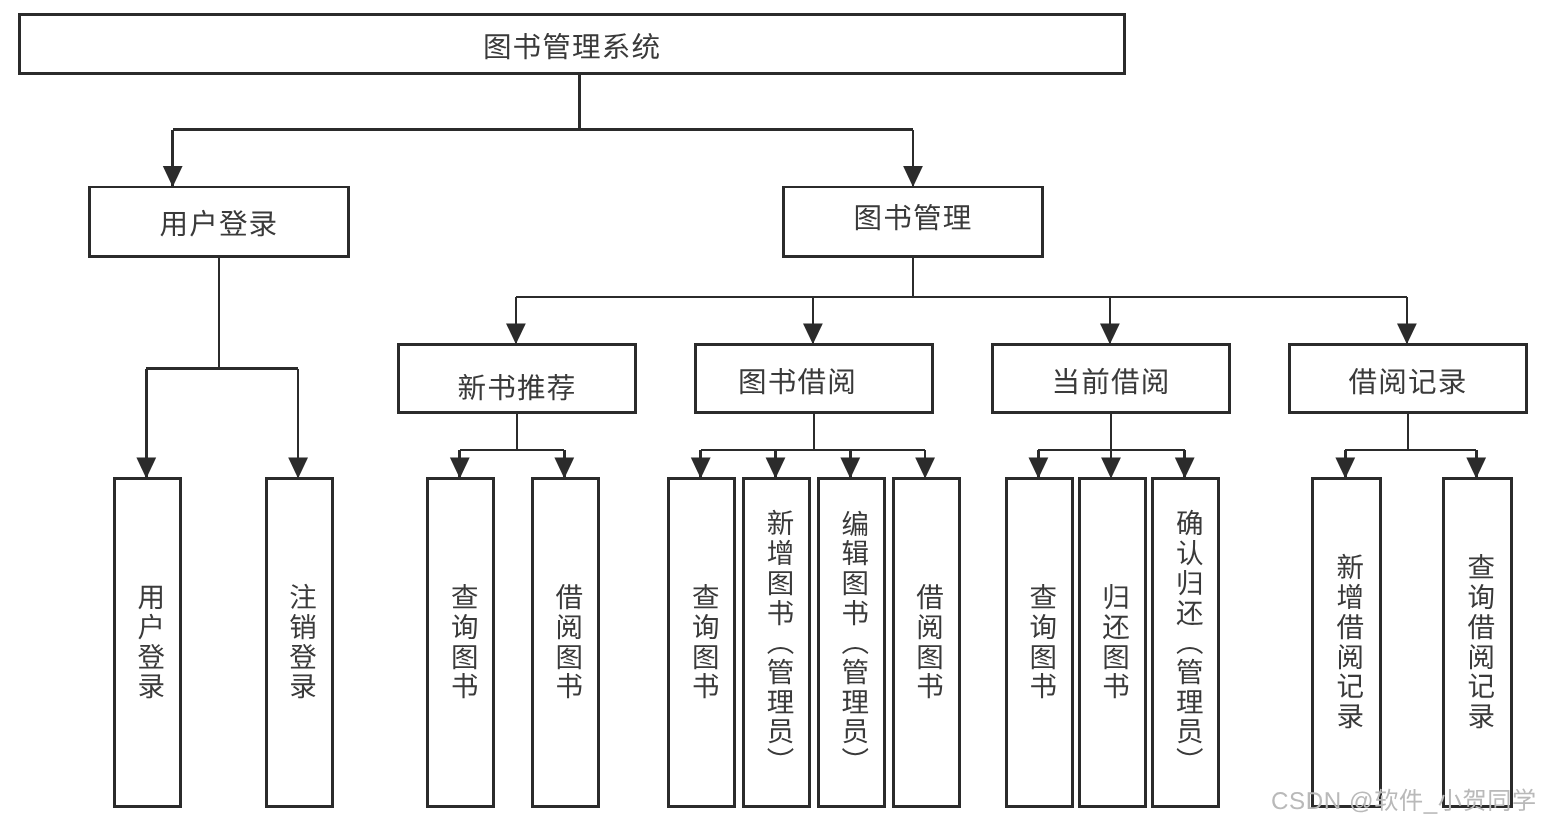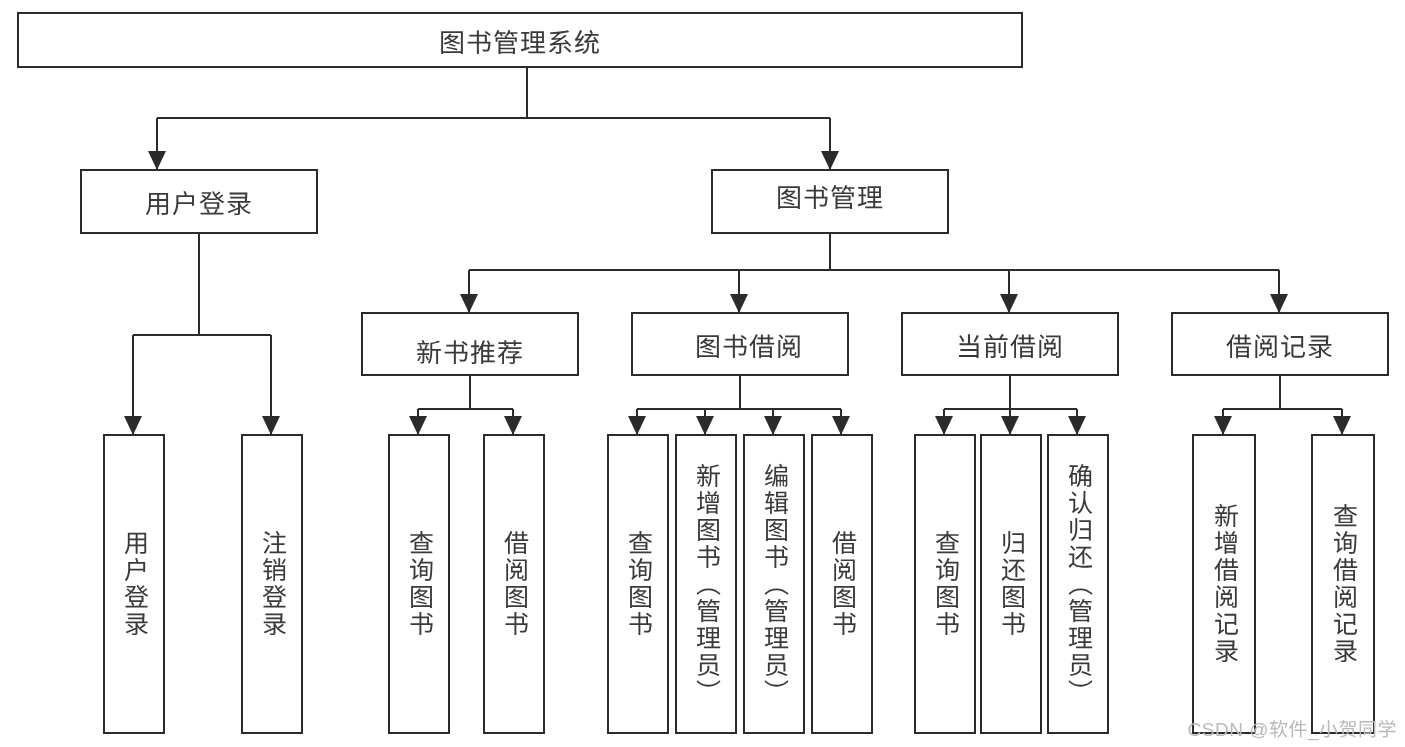--- a/index.html
+++ b/index.html
@@ -72,21 +72,21 @@
     font-size: 26px;
     color: #3a3a3a;
     letter-spacing: 1px;
     white-space: nowrap;
   }
   .watermark {
     position: absolute;
     right: 8px;
     bottom: 6px;
     font-family: "Liberation Sans", "DejaVu Sans", sans-serif;
-    font-size: 19px;
+    font-size: 22px;
     color: #b9b9b9;
     letter-spacing: 0.5px;
     white-space: nowrap;
     user-select: none;
   }
 </style>
 </head>
 <body>
 
 <div id="diagram-root">
@@ -190,21 +190,21 @@
       </div>
       <div class="hlabel-wrap" style="left: 81px; top: 170px; width: 236px; height: 63px;">
         <div class="hlabel-text">用户登录</div>
       </div>
       <div class="hlabel-wrap" style="left: 712px; top: 170px; width: 236px; height: 50px;">
         <div class="hlabel-text">图书管理</div>
       </div>
       <div class="hlabel-wrap" style="left: 362px; top: 319px; width: 216px; height: 62px;">
         <div class="hlabel-text">新书推荐</div>
       </div>
-      <div class="hlabel-wrap" style="left: 632px; top: 313px; width: 186px; height: 62px; margin-left: 24px;">
+      <div class="hlabel-wrap" style="left: 632px; top: 313px; width: 186px; height: 62px;">
         <div class="hlabel-text">图书借阅</div>
       </div>
       <div class="hlabel-wrap" style="left: 902px; top: 313px; width: 216px; height: 62px;">
         <div class="hlabel-text">当前借阅</div>
       </div>
       <div class="hlabel-wrap" style="left: 1172px; top: 313px; width: 216px; height: 62px; border-radius: 13px;">
         <div class="hlabel-text">借阅记录</div>
       </div>
       <div class="vlabel-wrap" style="left: 104px; top: 435px; width: 60px; height: 298px;">
         <div class="vlabel-text">用户登录</div>

